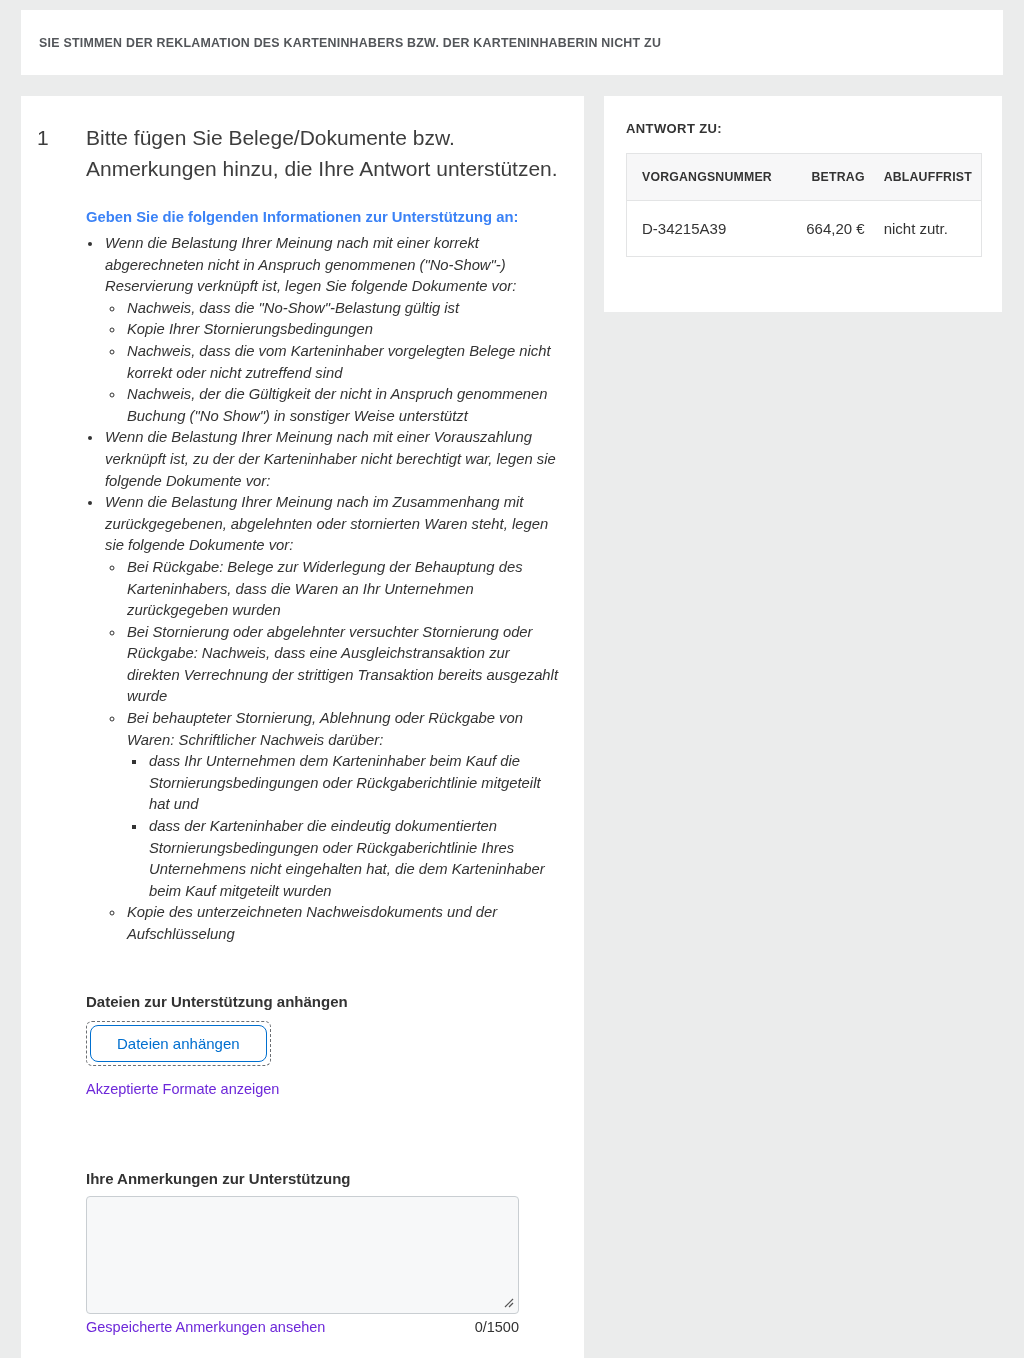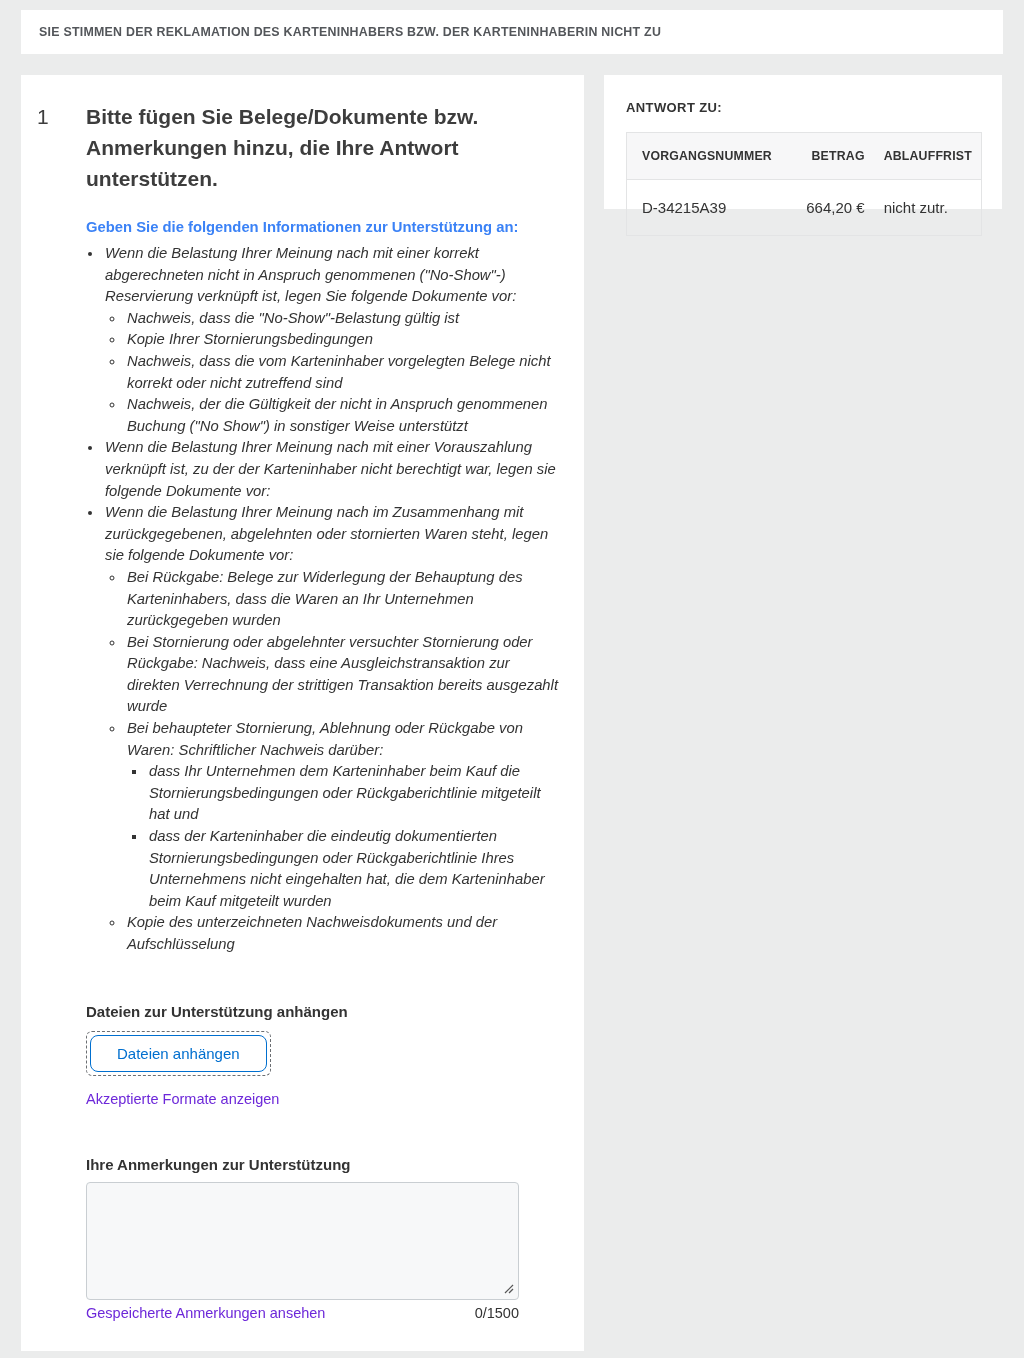--- a/index.html
+++ b/index.html
@@ -6,21 +6,21 @@
   html, body { width: 1024px; }
   body {
     height: 1358px;
     background: #ebecec;
     font-family: "Liberation Sans", "DejaVu Sans", sans-serif;
     color: #333333;
     overflow: hidden;
   }
   .banner {
     margin: 10px 21px 0 21px;
-    height: 44px;
+    height: 65px;
     background: #ffffff;
     display: flex;
     align-items: center;
     padding-left: 18px;
   }
   .banner span {
     font-size: 12.4px;
     font-weight: bold;
     letter-spacing: 0.25px;
     color: #53565a;
@@ -43,21 +43,21 @@
     width: 49px;
     flex: 0 0 49px;
     font-size: 21px;
     line-height: 31px;
     color: #3d3d3d;
   }
   .step-content { flex: 1 1 auto; max-width: 478px; }
   .title {
     font-size: 21px;
     line-height: 31px;
-    font-weight: 700;
+    font-weight: 400;
     color: #3d3d3d;
   }
   .instructions {
     margin-top: 23px;
     font-size: 14.8px;
     line-height: 21px;
     font-weight: bold;
     color: #3b82f6;
   }
   #checklist { margin-top: 5px; }
@@ -97,21 +97,21 @@
     padding: 9px 26px;
     cursor: pointer;
   }
   .link {
     display: inline-block;
     margin-top: 15px;
     color: #6d28d9;
     font-size: 14.5px;
     text-decoration: none;
   }
-  .remarks-heading { margin-top: 48px; }
+  .remarks-heading { margin-top: 72px; }
   .textarea-wrap {
     position: relative;
     margin-top: 9px;
     width: 433px;
   }
   .remarks-textarea {
     display: block;
     width: 433px;
     height: 118px;
     background: #f7f8f9;
@@ -134,21 +134,21 @@
     width: 433px;
     margin-top: 1px;
     display: flex;
     justify-content: space-between;
     align-items: baseline;
   }
   .textarea-footer .link { margin-top: 4px; }
   .counter { font-size: 14.5px; color: #333333; }
   .panel {
     width: 398px;
-    height: 134px;
+    height: 216px;
     background: #ffffff;
     padding: 25px 20px 24px 22px;
   }
   .panel-heading {
     font-size: 13px;
     font-weight: bold;
     letter-spacing: 0.4px;
     color: #333333;
   }
   .answer-table {

